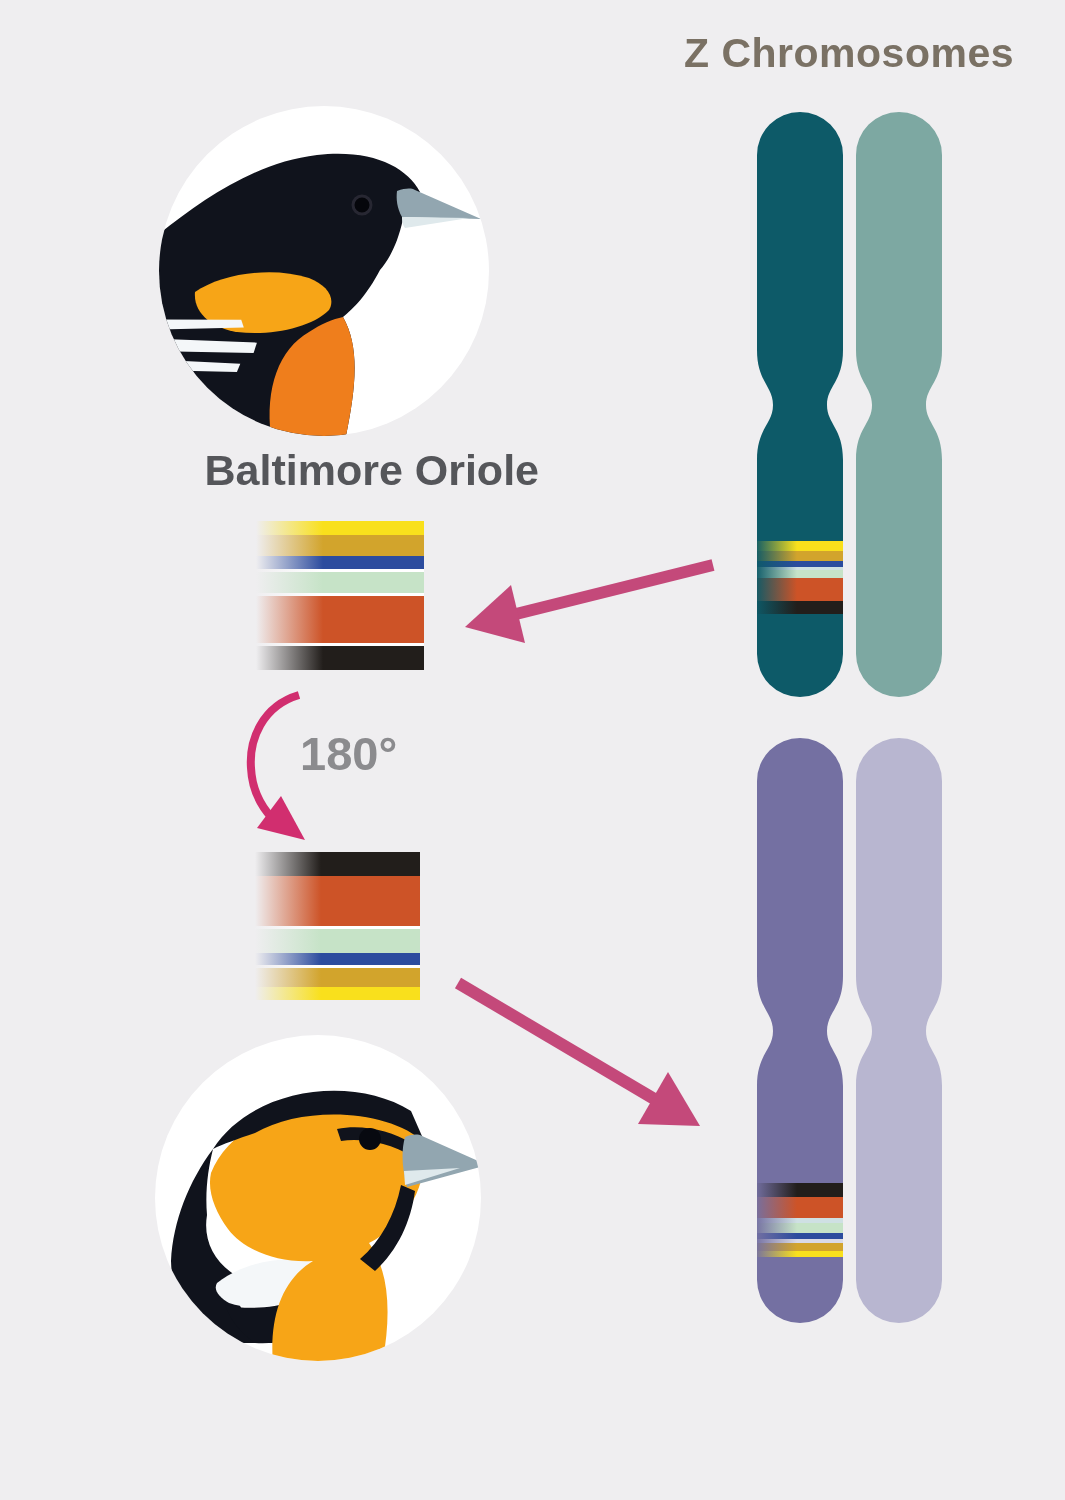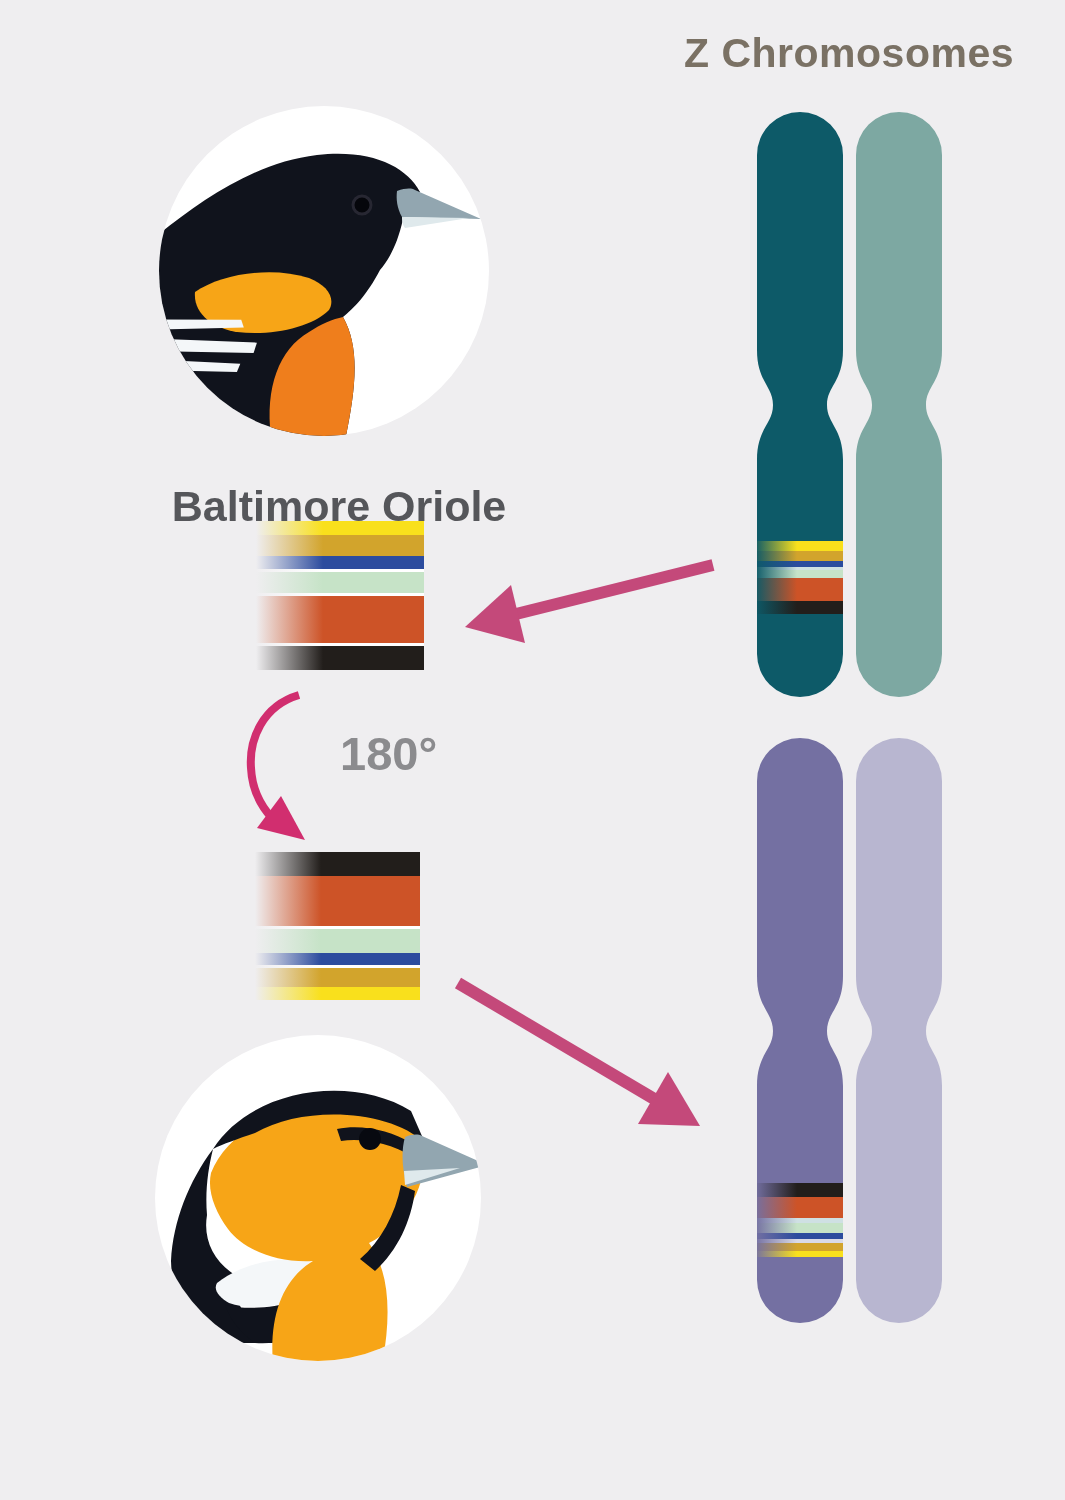--- a/index.html
+++ b/index.html
@@ -2,25 +2,25 @@
 <html style="--bg: #efeef0; --title: #7a7164; --label: #55565a; --deg: #8b8b8e; --arrow: #c4497a; --arc: #d12e6f; --teal: #0d5a68; --sage: #7da8a2; --purple: #7470a2; --lavender: #b8b6d0; --yellow: #f9e01c; --gold: #d2a42c; --blue: #2c4c9e; --mint: #c6e3c7; --orange: #cd5327; --black: #221e1b; --pale: #cfe0e3; --pale2: #d9dae6; --gap: #ffffff; --bird_black: #10131c; --bird_orange: #f7a517; --bird_orange_deep: #ef7e1c; --beak_gray: #92a6b0; --beak_light: #dfe9ec; --wing_white: #f4f7f9;"><head>
 <meta charset="utf-8">
 <style>
   html,body{margin:0;padding:0;background:#efeef0;}
   .canvas{position:relative;width:1065px;height:1500px;background:var(--bg);
           font-family:"Liberation Sans",sans-serif;overflow:hidden;}
   .title{position:absolute;left:649px;top:30px;width:400px;text-align:center;
          font-weight:bold;font-size:41px;color:var(--title);letter-spacing:.5px;}
   .circle{position:absolute;border-radius:50%;background:#ffffff;overflow:hidden;}
   .circle svg{display:block;}
-  .bird-label{position:absolute;width:400px;text-align:center;
-              font-weight:bold;font-size:43px;color:var(--label);margin-top:36px;}
+  .bird-label{position:absolute;width:400px;text-align:right;
+              font-weight:bold;font-size:43px;color:var(--label);}
   .lbl-baltimore{left:139px;top:446px;}
   .lbl-bullocks{left:118px;top:1394px;}
-  .deg{position:absolute;left:300px;top:726px;font-weight:bold;font-size:47px;color:var(--deg);margin-left:40px;}
+  .deg{position:absolute;left:300px;top:726px;font-weight:bold;font-size:47px;color:var(--deg);}
   .segment{position:absolute;display:flex;flex-direction:column;}
   .segment .band{width:100%;}
   .segment::after{content:"";position:absolute;left:0;top:0;bottom:0;width:40%;
                   background:linear-gradient(to right,var(--bg),rgba(239,238,240,0));}
   .chromo{position:absolute;}
   .arrows{position:absolute;left:0;top:0;}
 </style>
 </head>
 <body>
 

